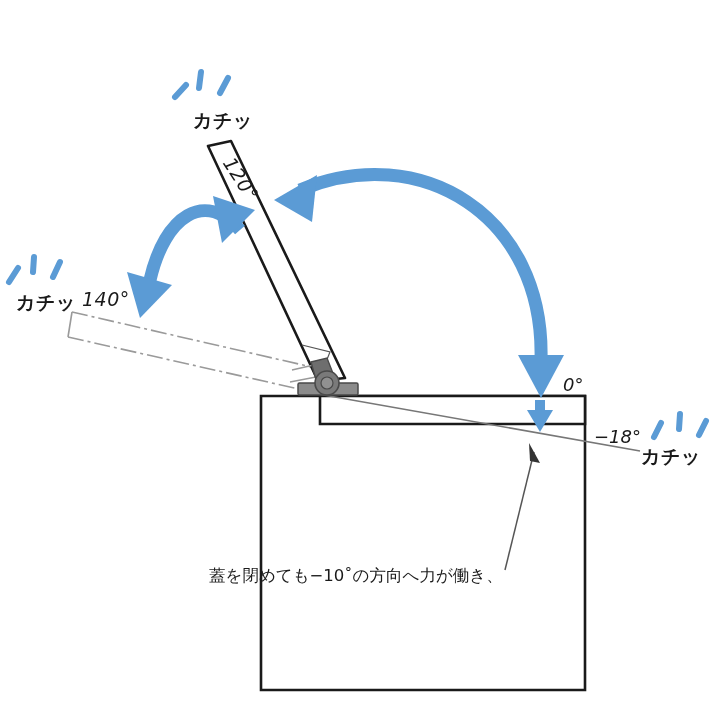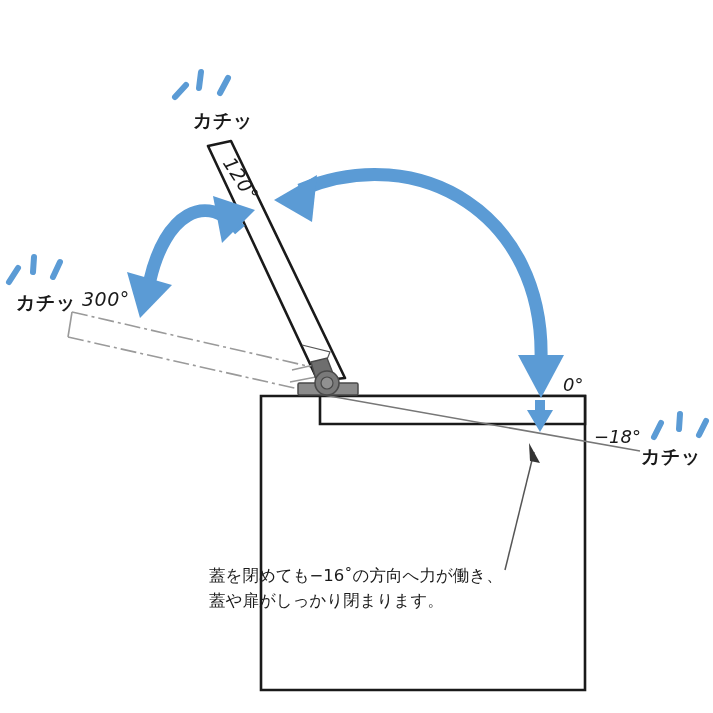--- a/index.html
+++ b/index.html
@@ -156,21 +156,21 @@
   </svg>
 
   <div class="lbl klick" id="lbl-klick-top">カチッ</div>
 
   <div class="lbl klick" id="lbl-klick-left">カチッ</div>
 
   <div class="lbl klick" id="lbl-klick-right">カチッ</div>
 
   <div class="lbl angle rot120" id="lbl-angle-120">120°</div>
 
-  <div class="lbl angle" id="lbl-angle-170">300°</div>
+  <div class="lbl angle" id="lbl-angle-170">140°</div>
 
   <div class="lbl angle-plain" id="lbl-angle-0">0°</div>
 
   <div class="lbl angle-plain" id="lbl-angle-m10">−18°</div>
 
-  <div class="lbl caption" id="lbl-caption"><span>蓋を閉めても−16˚の方向へ力が働き、</span><br><span>蓋や扉がしっかり閉まります。</span></div>
+  <div class="lbl caption" id="lbl-caption"><span>蓋を閉めても−10˚の方向へ力が働き、</span><br></div>
 
 </div>
 
 </body></html>

